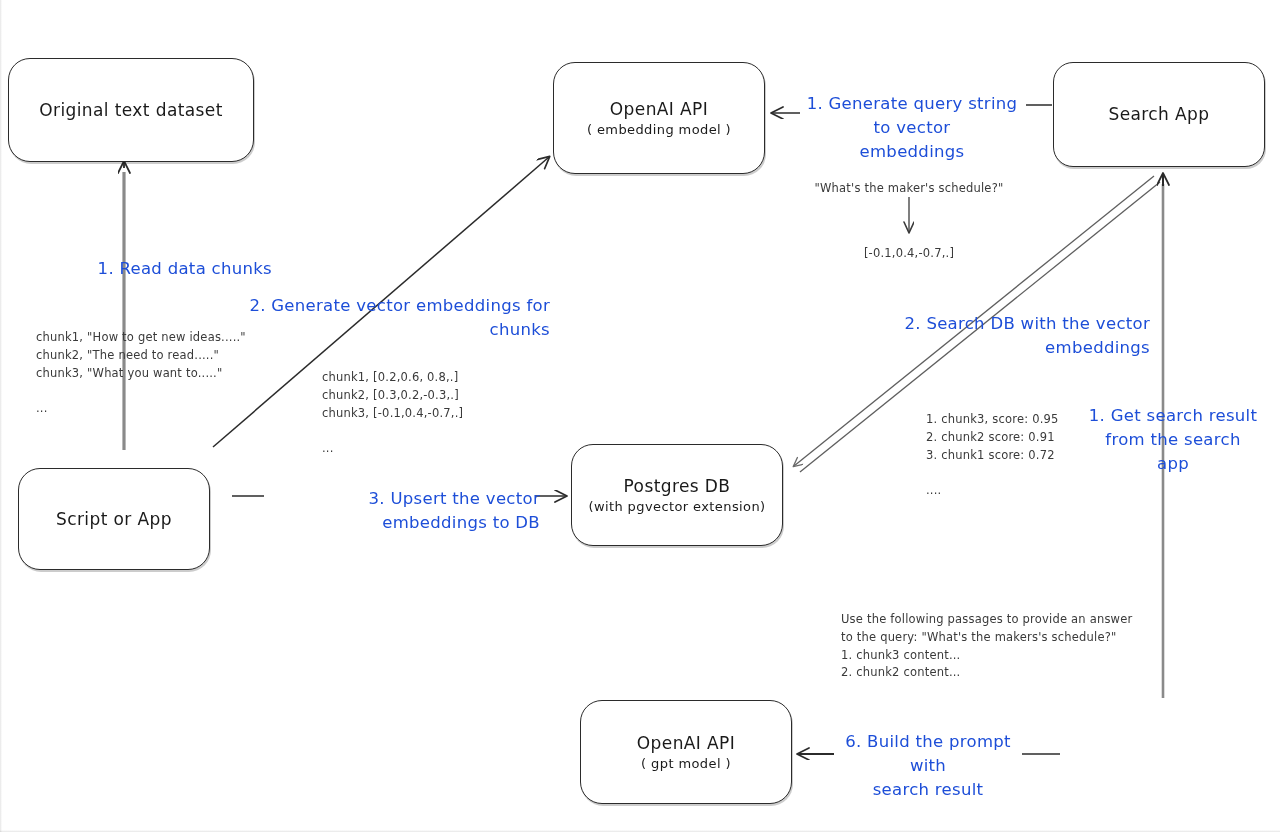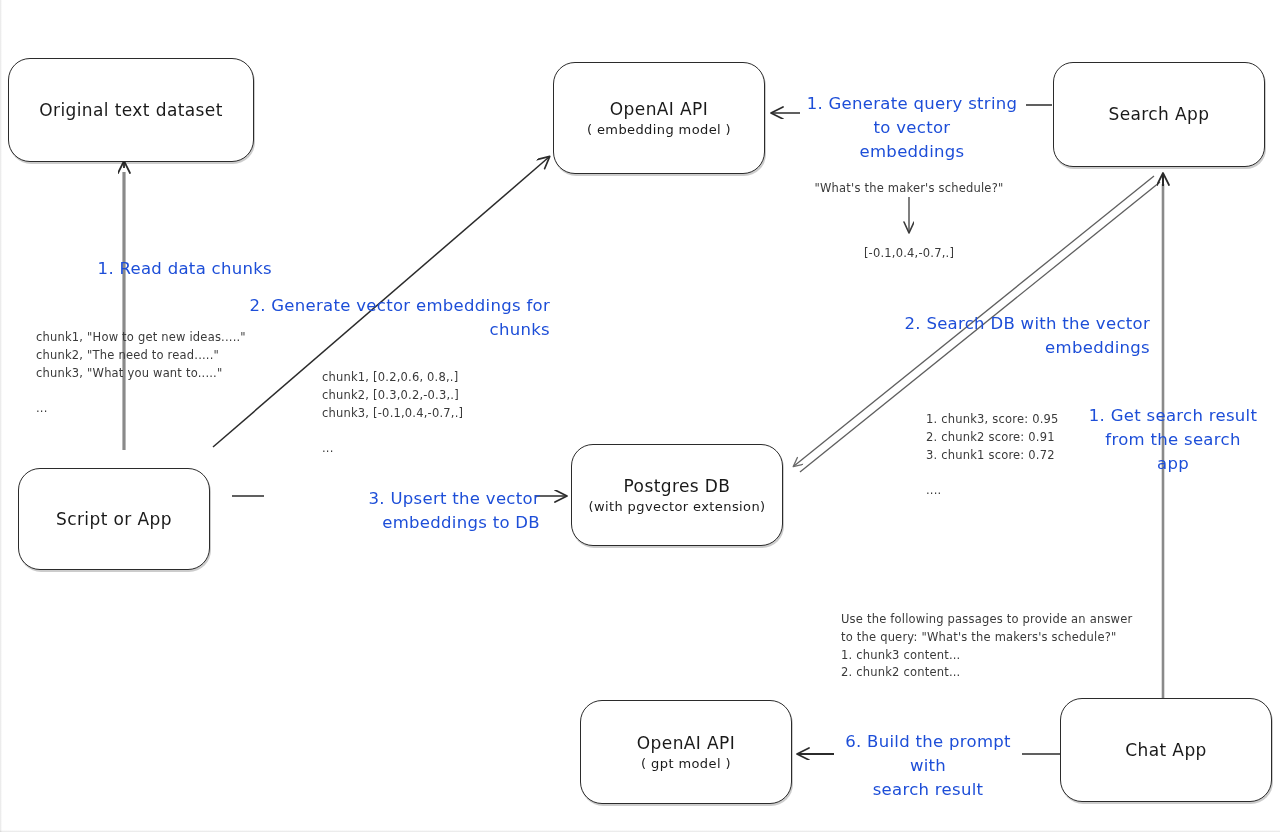--- a/index.html
+++ b/index.html
@@ -166,23 +166,20 @@
 
   <div class="node" style="left:571px; top:444px; width:212px; height:102px;">
     <div class="line1">Postgres DB</div>
     <div class="line2">(with pgvector extension)</div>
   </div>
 
   <div class="node" style="left:1053px; top:62px; width:212px; height:105px;border-radius:20px;">
     <div class="line1">Search App</div>
   </div>
 
-  <div class="node" style="left:1060px; top:698px; width:212px; height:104px;">
-    <div class="line1">Chat App</div>
-  </div>
 
   <div class="node" style="left:580px; top:700px; width:212px; height:104px;">
     <div class="line1">OpenAI API</div>
     <div class="line2">( gpt model )</div>
   </div>
 
   <div class="edge-label left" style="left:52px; top:257px; width:220px;">1. Read data chunks</div>
 
   <div class="edge-label left" style="left:240px; top:287px; width:310px;margin-top:7px;">2. Generate vector embeddings for chunks</div>
 

